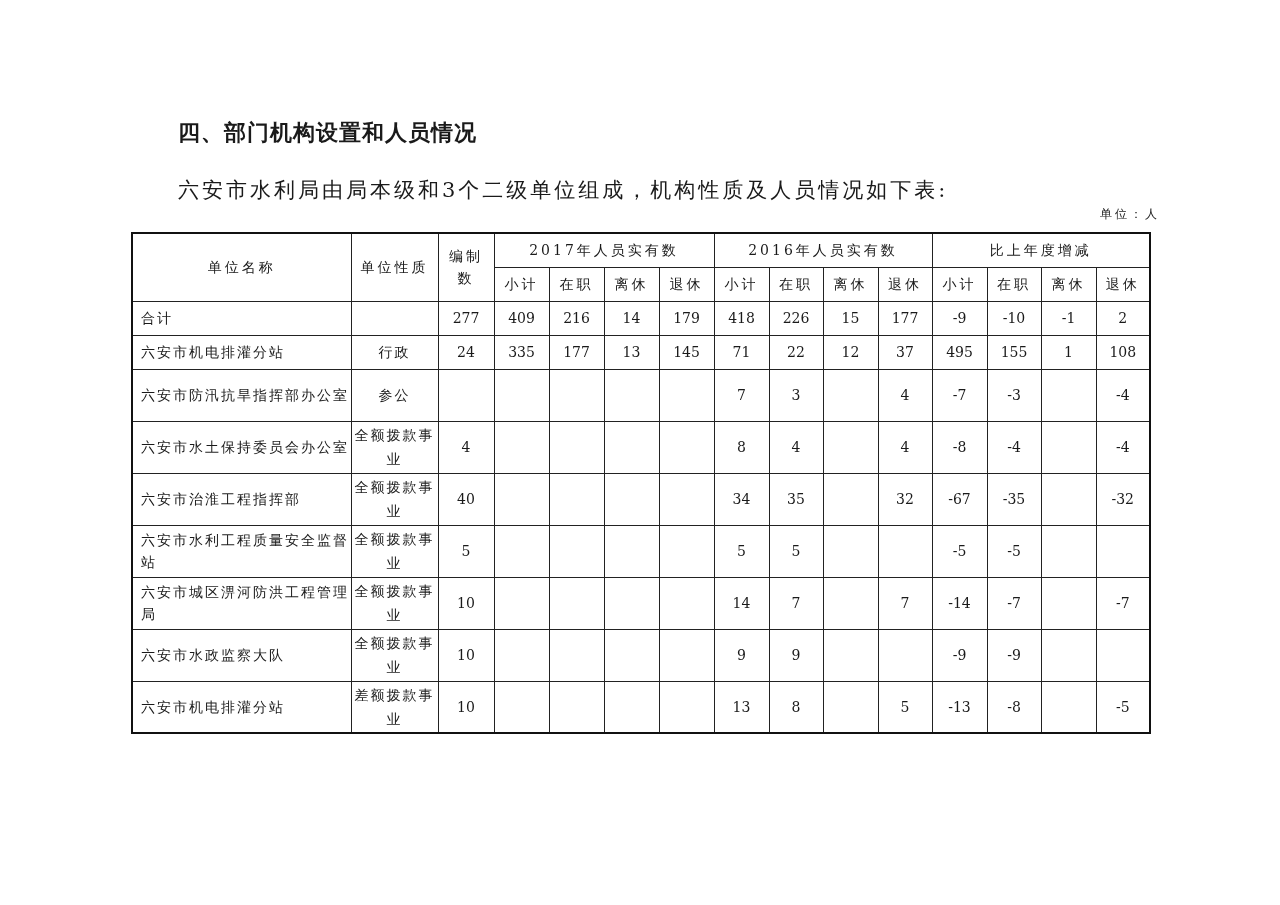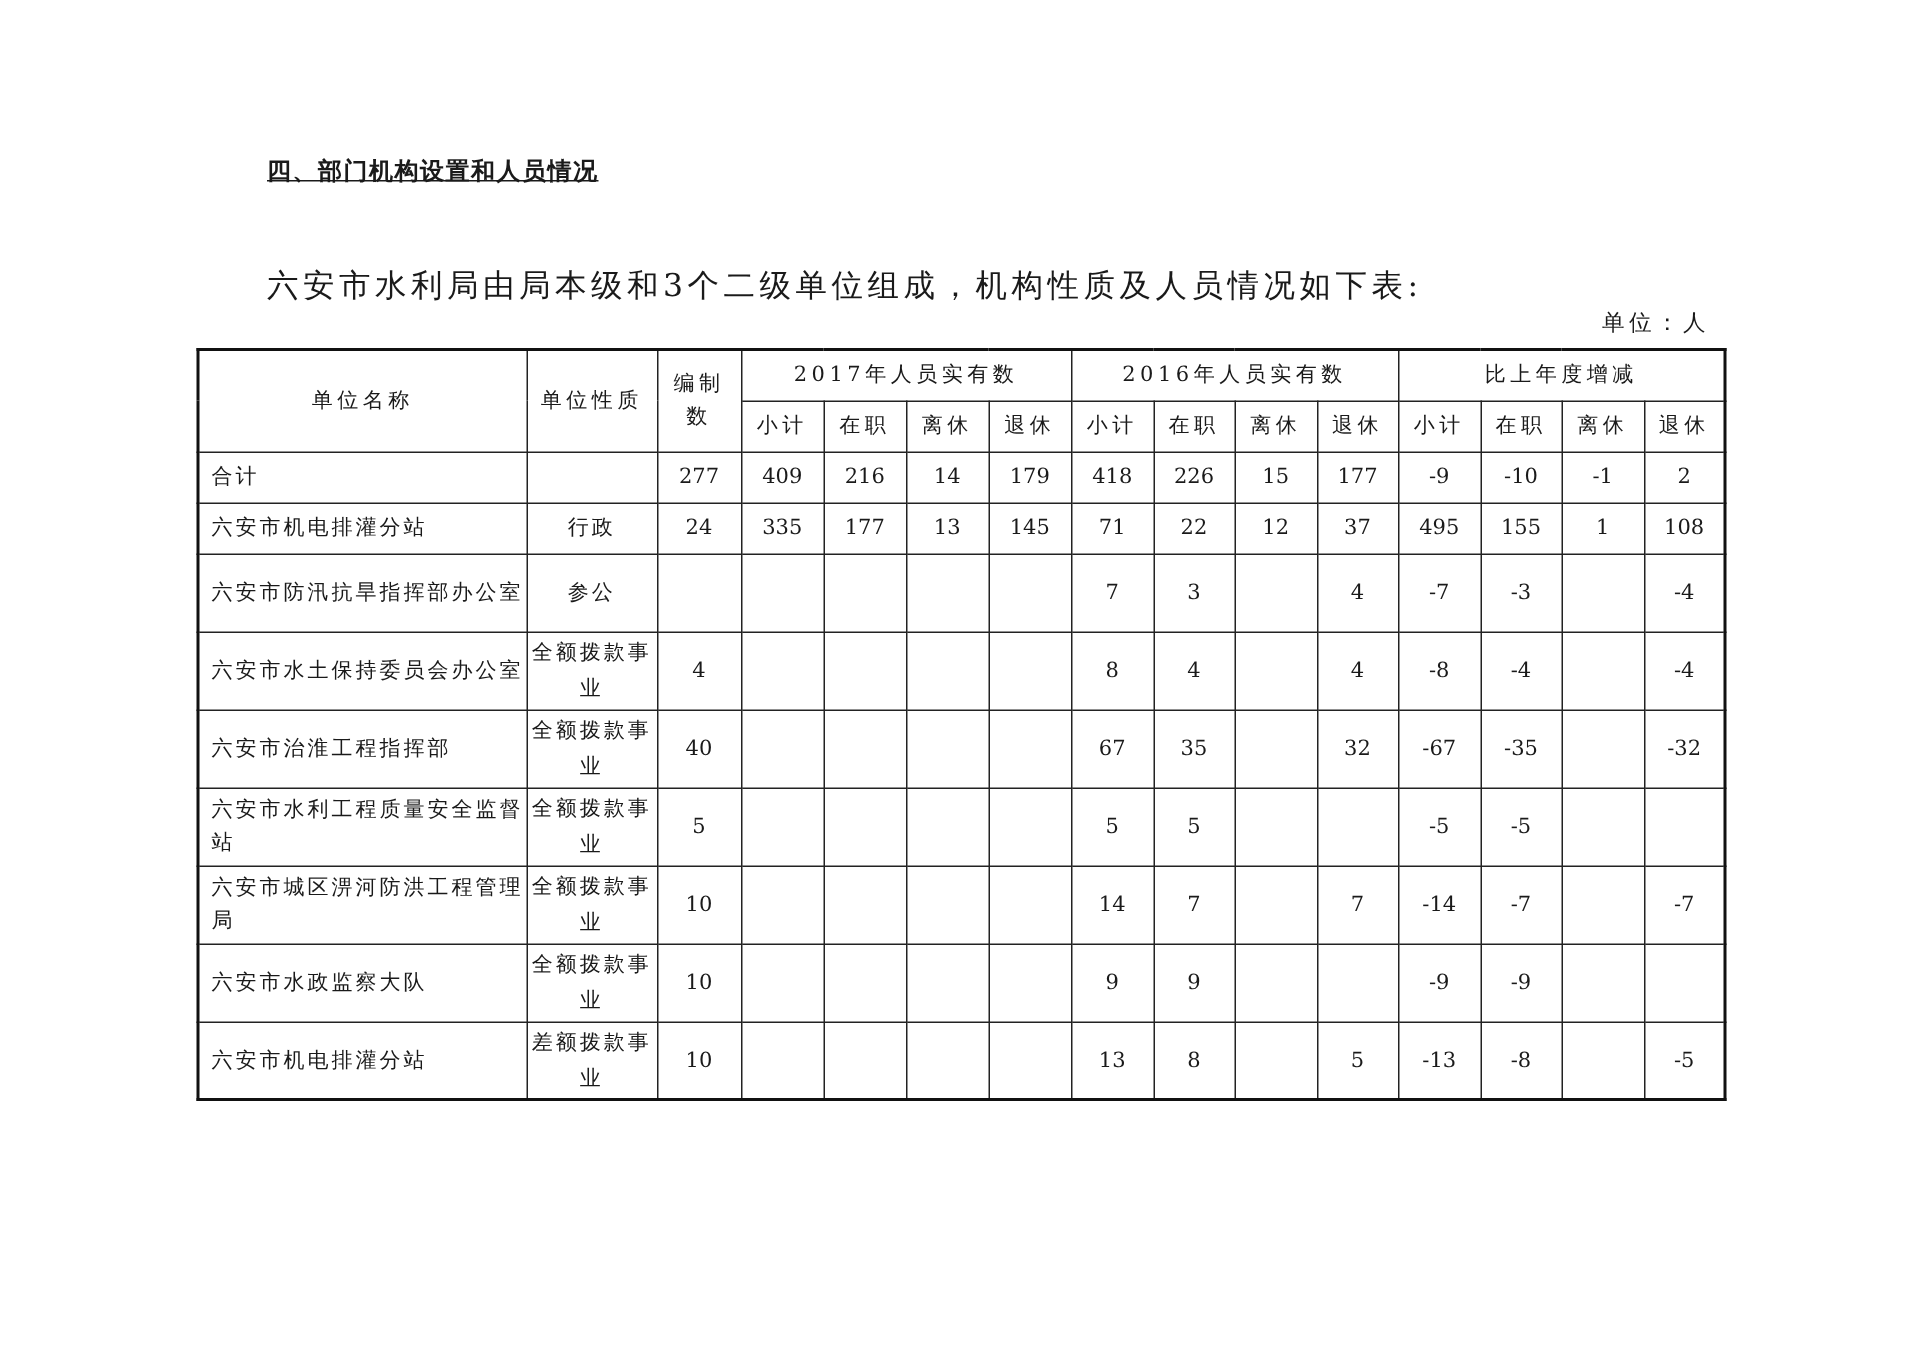--- a/index.html
+++ b/index.html
@@ -1,21 +1,21 @@
 <!DOCTYPE html>
 <html><head>
 <meta charset="utf-8">
 <style>
   html, body { margin:0; padding:0; background:#ffffff; }
   body { width:1280px; height:905px; position:relative; overflow:hidden;
          font-family:"DejaVu Serif","Liberation Serif",serif; color:#1a1a1a; }
-  .heading { position:absolute; left:178px; top:104px; font-size:16px; font-weight:bold;
-             font-family:"DejaVu Sans","Liberation Sans",sans-serif; letter-spacing:1px;text-decoration:underline; }
+  .heading { position:absolute; left:178px; top:118px; font-size:22px; font-weight:bold;
+             font-family:"DejaVu Sans","Liberation Sans",sans-serif; letter-spacing:1px; }
   .intro { position:absolute; left:178px; top:176px; font-size:21px; letter-spacing:3px; }
-  .unit { position:absolute; right:140px; top:206px; font-size:15px; letter-spacing:3px; }
+  .unit { position:absolute; right:120px; top:206px; font-size:12px; letter-spacing:3px; }
   table.staff { position:absolute; left:131px; top:232px; border-collapse:collapse;
                 border:2px solid #111; table-layout:fixed; }
   table.staff td { border:1px solid #222; font-size:14px; text-align:center;
                    vertical-align:middle; padding:0; line-height:22px; }
   table.staff td.name { text-align:left; padding-left:8px; letter-spacing:2px; }
   table.staff td.hdr { letter-spacing:3px; }
   table.staff td.nature { letter-spacing:2px; line-height:24px; }
   .r-h1 { height:34px; } .r-h2 { height:34px;padding-left:28px; }
   .r-s { height:34px;margin-top:12px; } .r-t { height:52px; }
 </style>
@@ -136,21 +136,21 @@
         <td>-4</td>
       </tr>
       <tr class="r-t">
         <td class="name">六安市治淮工程指挥部</td>
         <td class="nature">全额拨款事业</td>
         <td>40</td>
         <td></td>
         <td></td>
         <td></td>
         <td></td>
-        <td>67</td>
+        <td>34</td>
         <td>35</td>
         <td></td>
         <td>32</td>
         <td>-67</td>
         <td>-35</td>
         <td></td>
         <td>-32</td>
       </tr>
       <tr class="r-t">
         <td class="name">六安市水利工程质量安全监督站</td>

